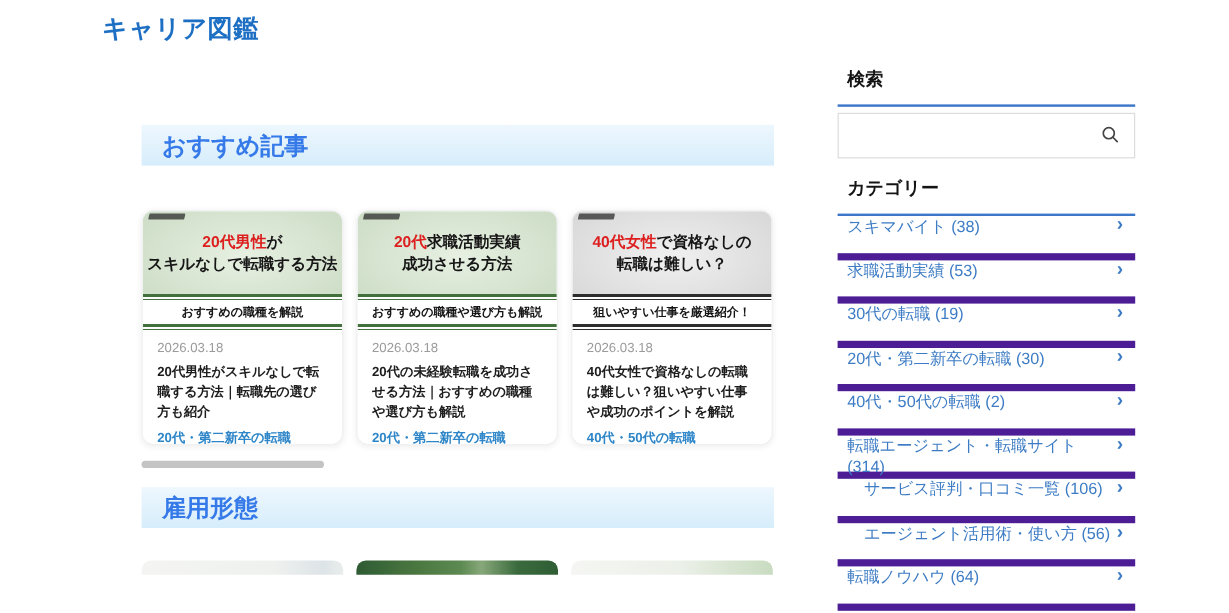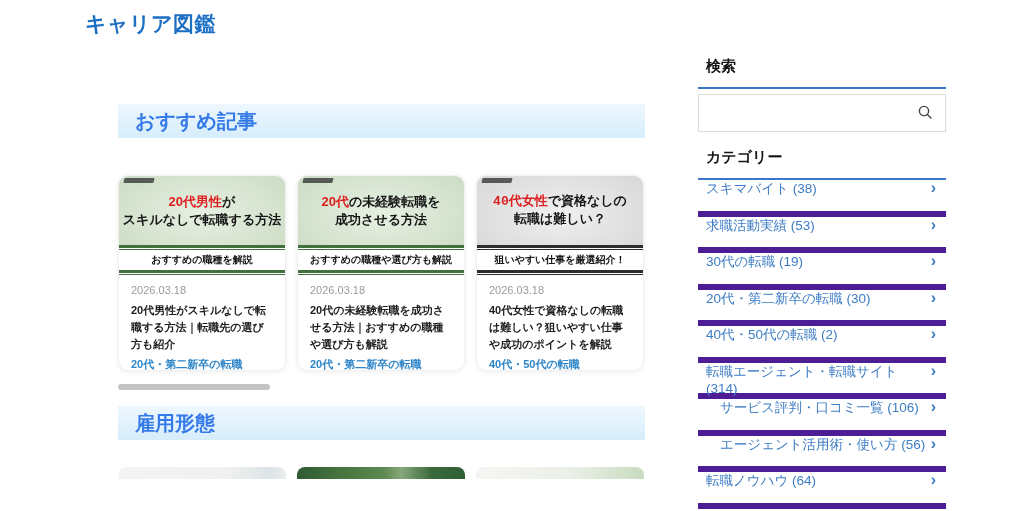--- a/index.html
+++ b/index.html
@@ -18,21 +18,21 @@
 
   .cards { display:flex; gap:11px; margin-top:37px; }
   .card { width:168px; height:196px; background:#fff; border:1px solid #f1f1f1;
     border-radius:10px; overflow:hidden; box-shadow:0 1px 5px rgba(0,0,0,.07); cursor:pointer; }
 
   .thumb { height:99px; display:flex; flex-direction:column; position:relative; }
   .thumb-main { height:76px; display:flex; flex-direction:column; justify-content:center;
     align-items:center; text-align:center; font-weight:bold; font-size:13px; line-height:1.35;
     color:#161616; }
   .theme-green .thumb-main { background:radial-gradient(120% 150% at 50% 55%, #e7f0e2 0%, #ccdcc5 55%, #a4bf9d 100%); }
-  .theme-gray  .thumb-main { background:radial-gradient(120% 150% at 50% 55%, #f0f0f0 0%, #d7d7d7 55%, #a5a5a5 100%);font-family:Liberation Mono, monospace; }
+  .theme-gray  .thumb-main { background:radial-gradient(120% 150% at 50% 55%, #f0f0f0 0%, #d7d7d7 55%, #a5a5a5 100%); }
   .em { color:#dd1f1f; }
   .sep { height:6px; }
   .theme-green .sep { background:linear-gradient(180deg,#41703c 0,#41703c 52%,#fdfdfd 52%,#fdfdfd 78%,#41703c 78%,#41703c 100%); }
   .theme-gray  .sep { background:linear-gradient(180deg,#2d2d2d 0,#2d2d2d 52%,#fdfdfd 52%,#fdfdfd 78%,#2d2d2d 78%,#2d2d2d 100%); }
   .thumb-band { height:21px; background:#ffffff; display:flex; align-items:center;
     justify-content:center; font-size:10px; font-weight:bold; color:#141414; }
   .thumb-foot { flex:1; }
   .theme-green .thumb-foot { background:#c2d6bb; }
   .theme-gray  .thumb-foot { background:#c9c9c9; }
   .watermark { position:absolute; top:2px; left:5px; width:30px; height:5px; background:#2c2c2c;
@@ -98,21 +98,21 @@
         <div class="card-date">2026.03.18</div>
         <div class="card-title">20代男性がスキルなしで転職する方法｜転職先の選び方も紹介</div>
         <div class="card-cat">20代・第二新卒の転職</div>
       </div>
     </div>
 
     <div class="card">
       <div class="thumb theme-green">
         <div class="watermark"></div>
         <div class="thumb-main">
-          <div><span class="em">20代</span><span>の未経験転職を</span></div>
+          <div><span class="em">20代</span><span>求職活動実績</span></div>
           <div>成功させる方法</div>
         </div>
         <div class="sep"></div>
         <div class="thumb-band">おすすめの職種や選び方も解説</div>
         <div class="sep"></div>
         <div class="thumb-foot"></div>
       </div>
       <div class="card-body">
         <div class="card-date">2026.03.18</div>
         <div class="card-title">20代の未経験転職を成功させる方法｜おすすめの職種や選び方も解説</div>

